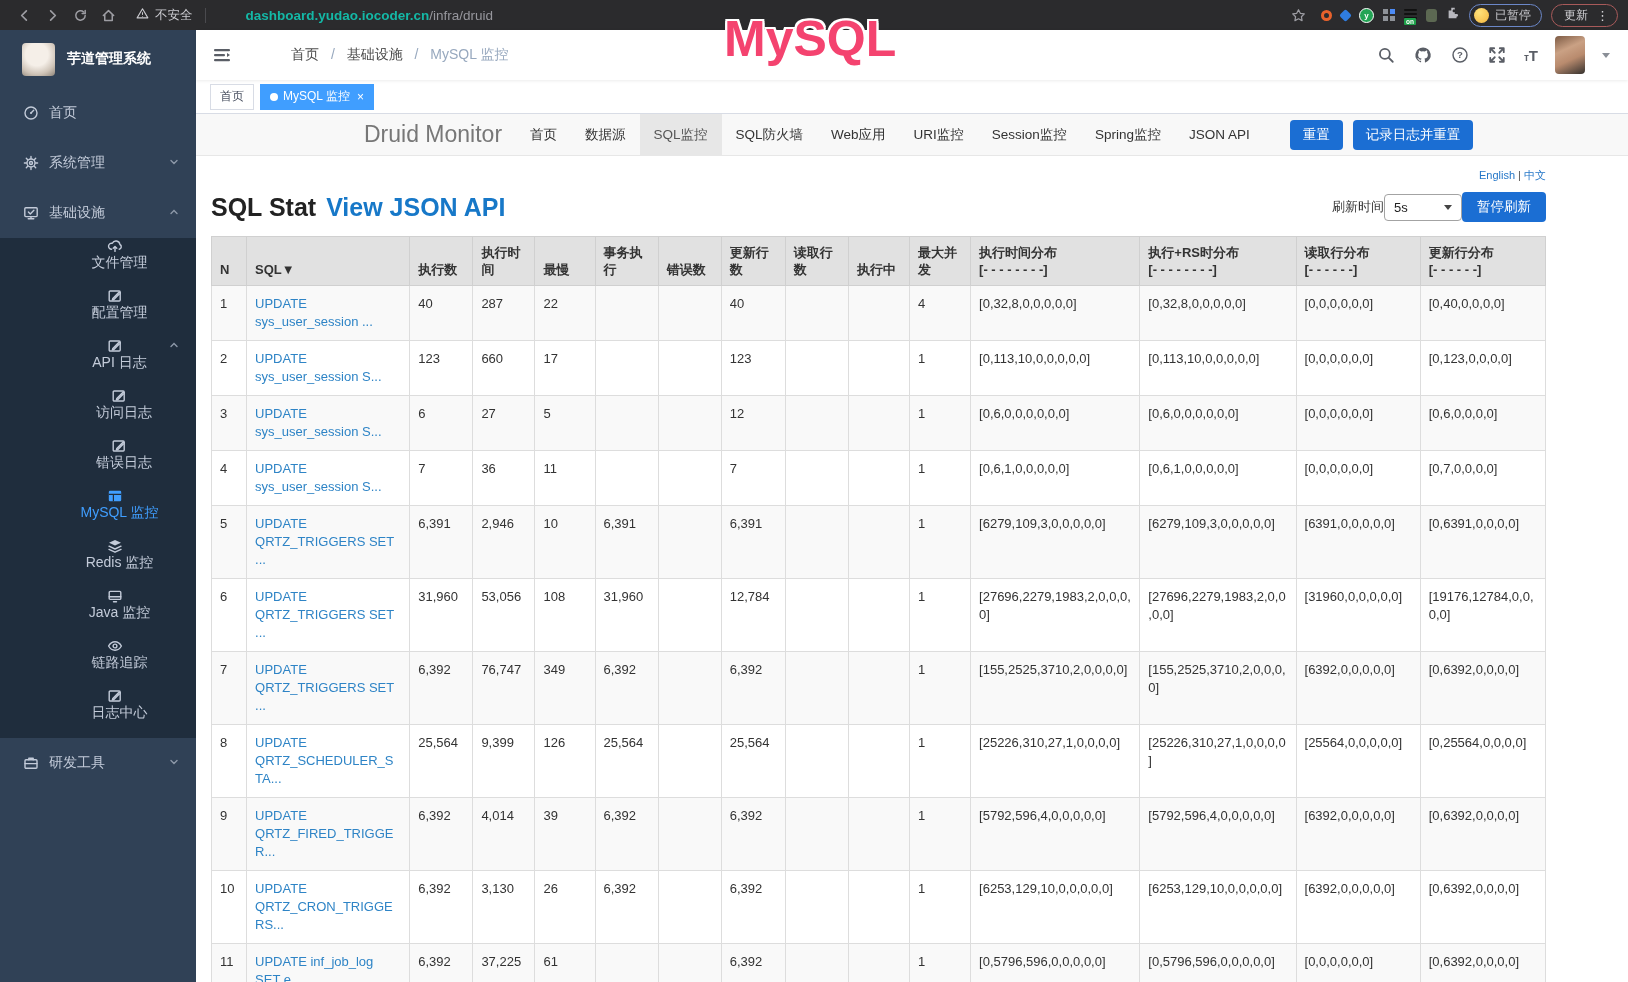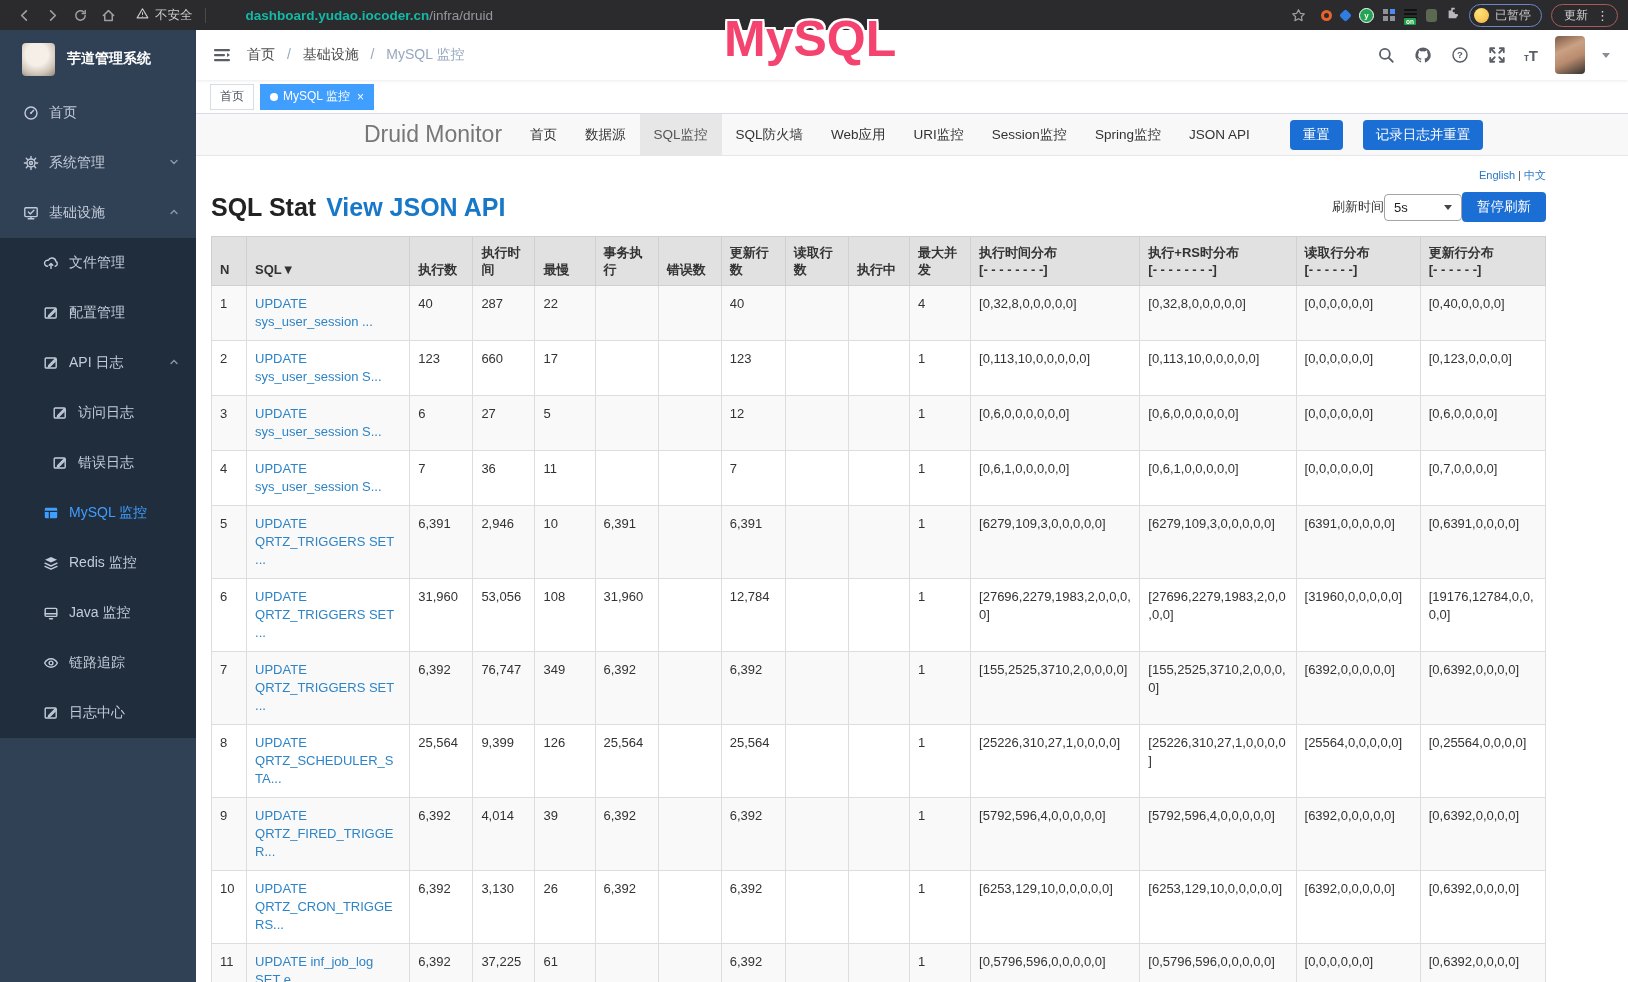--- a/index.html
+++ b/index.html
@@ -36,37 +36,37 @@
 
   
   .app { flex:1; display:flex; min-height:0; }
 
   
   .sidebar { width:196px; background:#304156; flex:0 0 auto; color:#c3cbd9; overflow:hidden; }
   .logo-row { display:flex; align-items:center; gap:12px; padding:12px 0 12px 22px; height:58px; cursor:pointer; }
   .app-logo { width:33px; height:33px; border-radius:4px; background:radial-gradient(circle at 45% 35%, #f5efe8 0 40%, #cfc4b8 70%, #8d8378); flex:0 0 auto; }
   .app-title { color:#fff; font-size:14px; font-weight:bold; }
   .s-item { height:50px; display:flex; align-items:center; font-size:14px; cursor:pointer; position:relative; color:#c3cbd9; }
-  .s-item.sub { background:#1f2d3d; }
+  .s-item.sub { background:#1f2d3d;flex-direction:column; }
   .s-item.lvl0 { padding-left:23px; }
   .s-item.lvl1 { padding-left:43px; }
   .s-item.lvl2 { padding-left:52px; }
   .s-item.active { color:#409eff; }
   .s-icon { width:16px; height:16px; margin-right:10px; display:flex; align-items:center; justify-content:center; }
   .s-icon svg { width:16px; height:16px; }
   .s-chevron { position:absolute; right:16px; color:#8d98a8; }
   .s-chevron svg { width:12px; height:12px; }
 
   
   .main { flex:1; display:flex; flex-direction:column; min-width:0; background:#fff; }
 
   .navbar { height:50px; display:flex; align-items:center; padding:0 18px 0 15px; background:#fff; box-shadow:0 1px 3px rgba(0,0,0,.08); position:relative; z-index:5; }
   .hamburger { width:22px; height:22px; color:#5a5e66; display:flex; align-items:center; justify-content:center; cursor:pointer; margin-right:14px; }
   .hamburger svg { width:18px; height:18px; }
-  .breadcrumb { font-size:14px; color:#4d4d4d; }
+  .breadcrumb { font-size:14px; color:#4d4d4d;margin-left:44px; }
   .breadcrumb .sep { color:#97a8be; margin:0 8px; }
   .breadcrumb .muted { color:#97a8be; }
   .nav-right { margin-left:auto; display:flex; align-items:center; gap:17px; color:#5a5e66; }
   .nav-ico { width:20px; height:20px; display:flex; align-items:center; justify-content:center; cursor:pointer; }
   .nav-ico svg { width:18px; height:18px; }
   .tt { font-weight:bold; cursor:pointer; font-size:15px; }
   .tt i { font-style:normal; font-size:10px; }
   .user-avatar { width:30px; height:38px; border-radius:4px; background:linear-gradient(155deg,#7c5a44 0%,#caa184 35%,#b98b6e 60%,#35312e 100%); cursor:pointer; }
   .nav-caret { width:0; height:0; border-left:4px solid transparent; border-right:4px solid transparent; border-top:5px solid #8a8f97; cursor:pointer; }
 
@@ -75,21 +75,21 @@
   .tag.active { background:#409eff; border-color:#409eff; color:#fff; }
   .tag-dot { width:8px; height:8px; border-radius:50%; background:#fff; }
   .tag-close { font-size:12px; margin-left:2px; }
 
   
   .druid-bar { height:42px; background:#f8f8f8; border-bottom:1px solid #e7e7e7; display:flex; align-items:center; flex:0 0 auto; }
   .druid-brand { margin-left:168px; margin-right:14px; font-size:23px; color:#777; cursor:pointer; white-space:nowrap; }
   .druid-tabs { display:flex; height:42px; }
   .druid-tab { line-height:42px; padding:0 14px; font-size:13.5px; color:#333; cursor:pointer; white-space:nowrap; }
   .druid-tab.active { background:#e7e7e7; color:#555; }
-  .druid-btns { display:flex; gap:20px; margin-left:26px;border-radius:14px; }
+  .druid-btns { display:flex; gap:10px; margin-left:26px;border-radius:14px; }
   .btn-blue { background:#1b6ed3; color:#fff; border:none; border-radius:4px; padding:6px 13px; font-size:13.5px; cursor:pointer; font-family:inherit; }
 
   
   .page { flex:1; background:#fff; overflow:hidden; }
   .content { margin-left:15px; width:1335px; }
   .lang-row { text-align:right; padding-top:12px; font-size:11px; color:#555; }
   .lang-row a { color:#2577c8; text-decoration:none; cursor:pointer; }
   .title-row { display:flex; align-items:center; margin-top:9px; }
   .page-title { font-size:25px; font-weight:bold; color:#222; }
   .page-title-link { font-size:25px; font-weight:bold; color:#1778c8; margin-left:10px; cursor:pointer; }
@@ -326,20 +326,32 @@
           <div class="s-item lvl1 sub">
     <span class="s-icon">
               <svg viewBox="0 0 16 16" fill="none" stroke="currentColor" stroke-width="1.4" stroke-linecap="round" stroke-linejoin="round">
                 <rect x="2.2" y="3" width="11" height="10" rx="1"></rect>
                 <path d="M5.8 10.4l6.4-6.4 1.1 1.1-6.4 6.4-1.5.4z"></path>
               </svg>
             </span>
     <span class="s-label">日志中心</span>
 
   </div>
+          <div class="s-item lvl0">
+    <span class="s-icon">
+              <svg viewBox="0 0 16 16" fill="none" stroke="currentColor" stroke-width="1.4" stroke-linecap="round" stroke-linejoin="round">
+                <rect x="2" y="4.8" width="12" height="8.4" rx="1"></rect>
+                <path d="M5.8 4.8V3.2h4.4v1.6M2 8.6h12"></path>
+              </svg>
+            </span>
+    <span class="s-label">研发工具</span>
+    <span class="s-chevron"><svg viewBox="0 0 12 12" fill="none" stroke="currentColor" stroke-width="1.4" stroke-linecap="round">
+                <path d="M3 4.5l3 3 3-3"></path>
+              </svg></span>
+  </div>
         </nav>
     </aside>
 
     <div class="main">
       <div class="navbar">
         <span class="hamburger">
             <svg viewBox="0 0 18 18" fill="currentColor">
               <rect x="1" y="3" width="16" height="2.2" rx="1"></rect>
               <rect x="1" y="8" width="11" height="2.2" rx="1"></rect>
               <rect x="1" y="13" width="16" height="2.2" rx="1"></rect>

